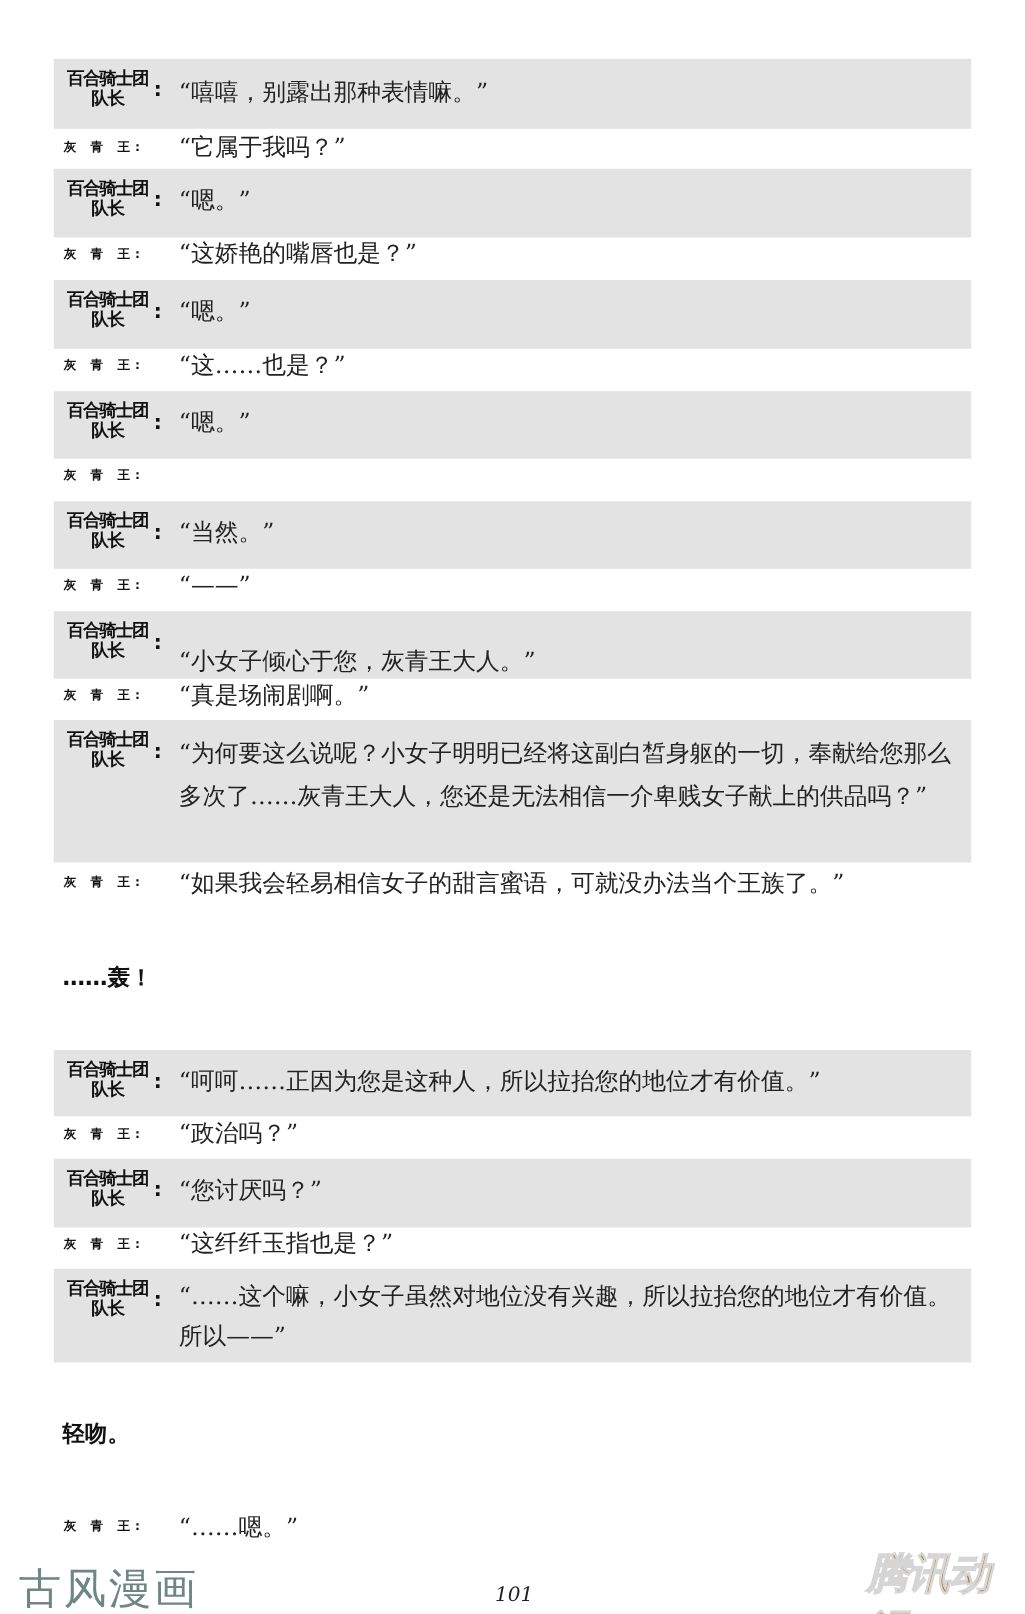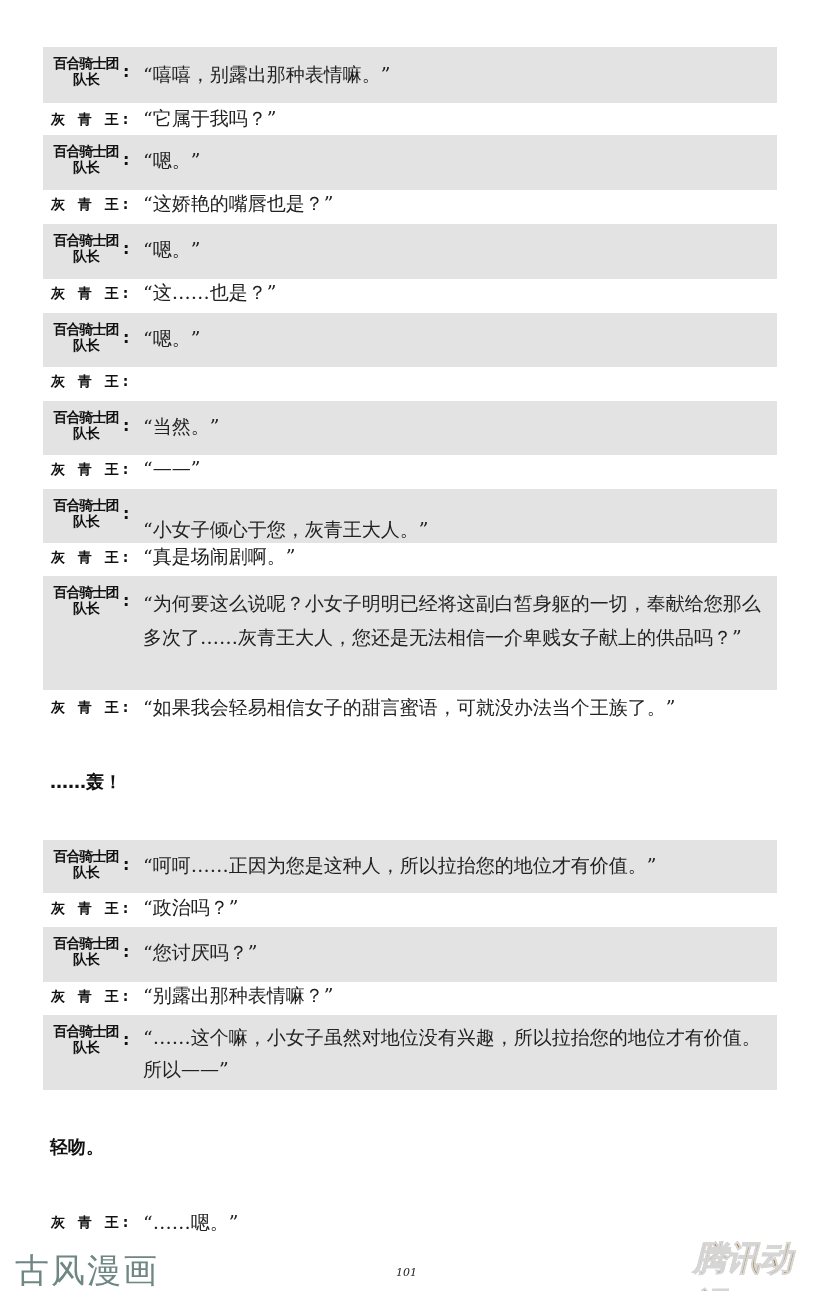--- a/index.html
+++ b/index.html
@@ -3,26 +3,26 @@
 <meta charset="utf-8">
 <style>
   html, body { margin: 0; padding: 0; background: #ffffff; }
   body { width: 820px; height: 1291px; position: relative; overflow: hidden; }
   .page { position: absolute; left: 0; top: 0; width: 820px; height: 1035px; }
   .row { position: absolute; left: 43px; width: 734px; box-sizing: border-box; }
   .row.gray { background: #e3e3e3; }
   .speaker { position: absolute; left: 8px; font-family: "DejaVu Sans", sans-serif; font-weight: bold; color: #111; }
   .speaker.lily { top: 8px; width: 70px; font-size: 14px; line-height: 16px; text-align: center; letter-spacing: -1px; }
   .speaker.lily .colon { position: absolute; left: 72px; top: 9px; font-size: 16px; letter-spacing: 0; }
-  .speaker.king { font-size: 14px; line-height: 20px; letter-spacing: 4px; }
+  .speaker.king { font-size: 10px; line-height: 20px; letter-spacing: 4px; }
   .line { position: absolute; left: 100px; right: 10px; font-family: "DejaVu Serif", serif; font-size: 19px; color: #222; line-height: 34px; }
   .narr { position: absolute; left: 50px; font-family: "DejaVu Sans", sans-serif; font-weight: bold; font-size: 18px; color: #111; }
   .watermark-left { position: absolute; left: 15px; top: 1248px; font-family: "DejaVu Serif", serif; font-size: 34px; color: #6e8783; letter-spacing: 2px; }
   .watermark-right { position: absolute; left: 693px; top: 1236px; font-family: "DejaVu Sans", sans-serif; font-weight: bold; font-style: italic; font-size: 34px; color: #a16207; -webkit-text-stroke: 1px #d6d6d6; letter-spacing: -1px; }
-  .page-number { position: absolute; left: 396px; top: 1266px; font-family: "DejaVu Serif", serif; font-style: italic; font-size: 11px; color: #222; }
+  .page-number { position: absolute; left: 396px; top: 1266px; font-family: "DejaVu Serif", serif; font-style: italic; font-size: 16px; color: #222; }
 </style>
 </head>
 <body>
 
 <div class="page">
 
   <div class="row gray" style="top:47px;height:56px;">
     <div class="speaker lily">
         <div>百合骑士团</div>
         <div>队长</div>
@@ -140,21 +140,21 @@
     <div class="speaker lily">
         <div>百合骑士团</div>
         <div>队长</div>
         <span class="colon">:</span>
       </div>
     <div class="line" style="top:8px;">“您讨厌吗？”</div>
   </div>
 
   <div class="row" style="top:982px;height:33px;">
     <div class="speaker king" style="top:4px;">灰 青 王:</div>
-    <div class="line" style="top:-4px;">“别露出那种表情嘛？”</div>
+    <div class="line" style="top:-4px;">“这纤纤玉指也是？”</div>
   </div>
 
   <div class="row gray" style="top:1015px;height:75px;">
     <div class="speaker lily">
         <div>百合骑士团</div>
         <div>队长</div>
         <span class="colon">:</span>
       </div>
     <div class="line" style="top:6px;right:8px;line-height:32px;">“……这个嘛，小女子虽然对地位没有兴趣，所以拉抬您的地位才有价值。所以——”</div>
   </div>

